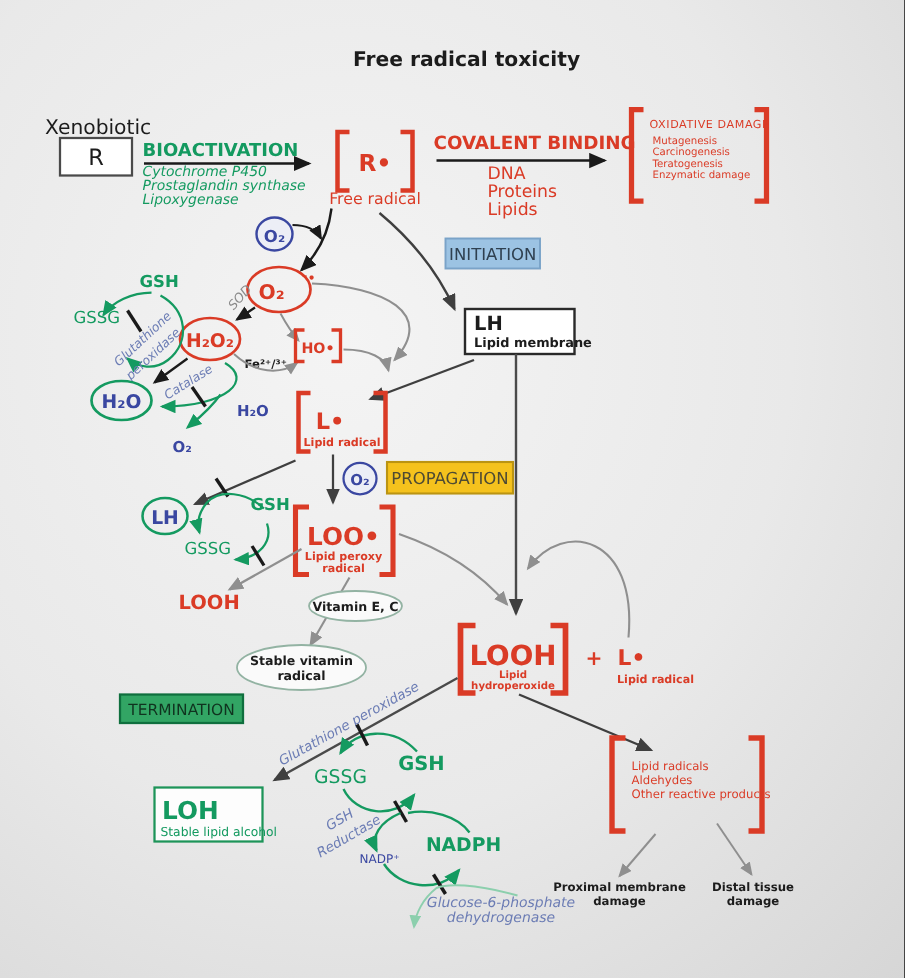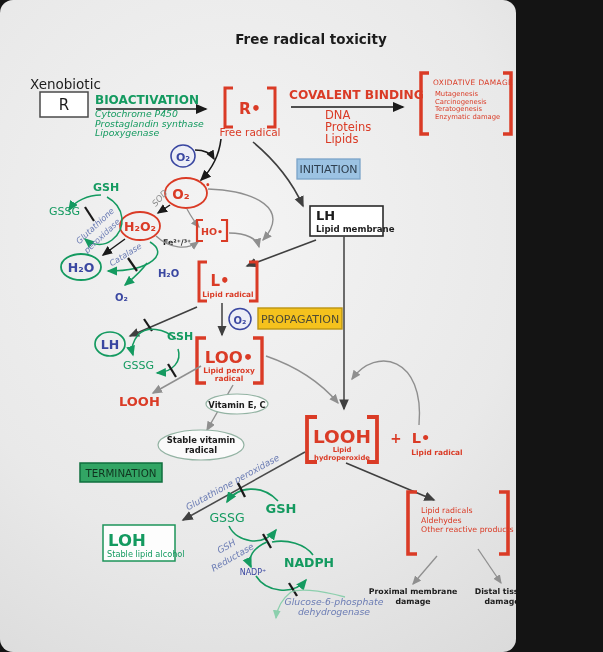--- a/index.html
+++ b/index.html
@@ -1,16 +1,16 @@
 <!DOCTYPE html>
 <html><head>
 <meta charset="utf-8">
 <style>
   html,body{margin:0;padding:0;background:#141414;}
-  .card{width:516px;height:652px;border-radius:13px;overflow:hidden;position:relative;}
+  .card{width:603px;height:652px;border-radius:0;overflow:hidden;position:relative;}
   svg{display:block;}
   text{font-family:"DejaVu Sans","Liberation Sans",sans-serif;}
   .b{font-weight:700}
   .i{font-style:italic}
   .am{text-anchor:middle}
   .red{fill:#da3b26}
   .grn{fill:#149a60}
   .nvy{fill:#3a47a1}
   .slt{fill:#6b7cb4}
   .gry{fill:#8a8a8a}

